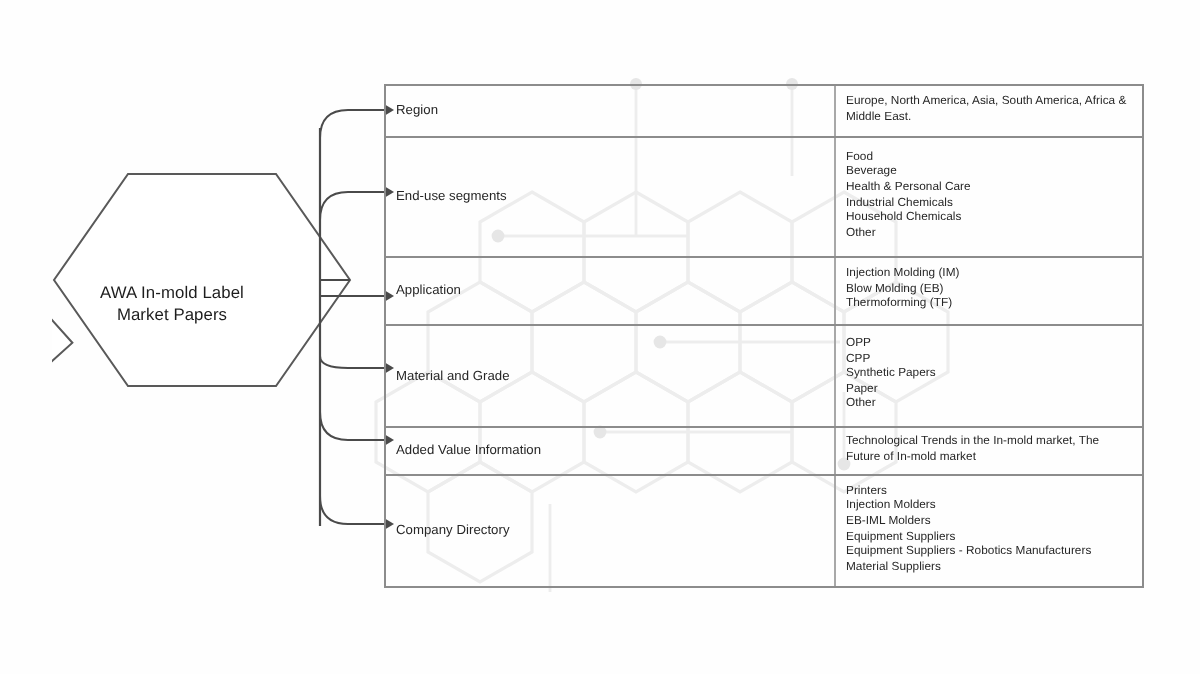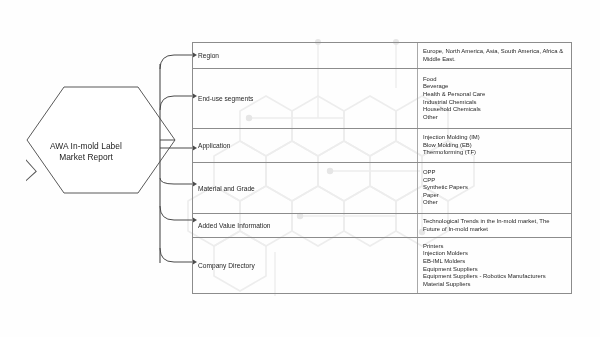--- a/index.html
+++ b/index.html
@@ -164,21 +164,21 @@
       <circle cx="396" cy="42" r="3.0"></circle>
     </g>
   </svg>
 
   <svg id="hex-node" viewBox="0 0 150 108" xmlns="http://www.w3.org/2000/svg">
     <polygon points="38,1 112,1 149,54 112,107 38,107 1,54" fill="#ffffff" stroke="#595959" stroke-width="1"></polygon>
     <rect x="19" y="108" width="16" height="16" transform="rotate(-42 27 116) translate(0 -42)" fill="#ffffff" stroke="#595959" stroke-width="1"></rect>
   </svg>
   <div id="hex-label">
     <span>AWA In-mold Label</span><br>
-    <span>Market Report</span>
+    <span>Market Papers</span>
   </div>
 
   <svg id="connectors" viewBox="0 0 600 337" xmlns="http://www.w3.org/2000/svg">
     <g fill="none" stroke="#4a4a4a" stroke-width="1">
 
       <line x1="175" y1="140" x2="160" y2="140"></line>
 
       <line x1="160" y1="64" x2="160" y2="263" stroke-width="1.1"></line>
 
       <path d="M160,69 Q160,55 174,55 L192,55"></path>

